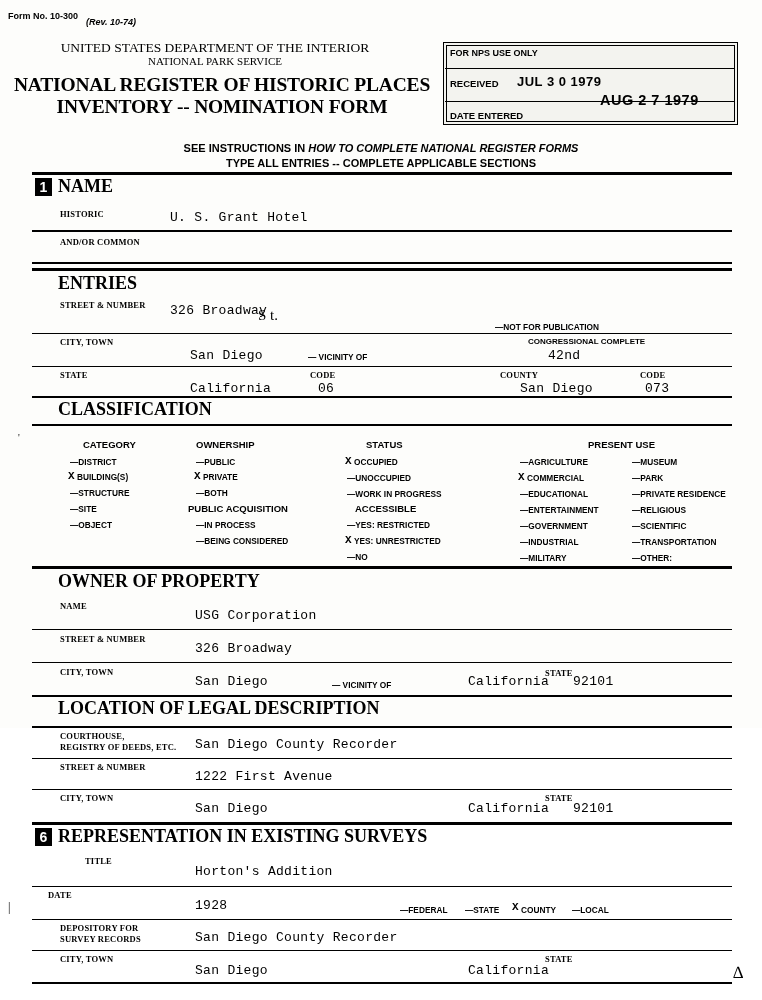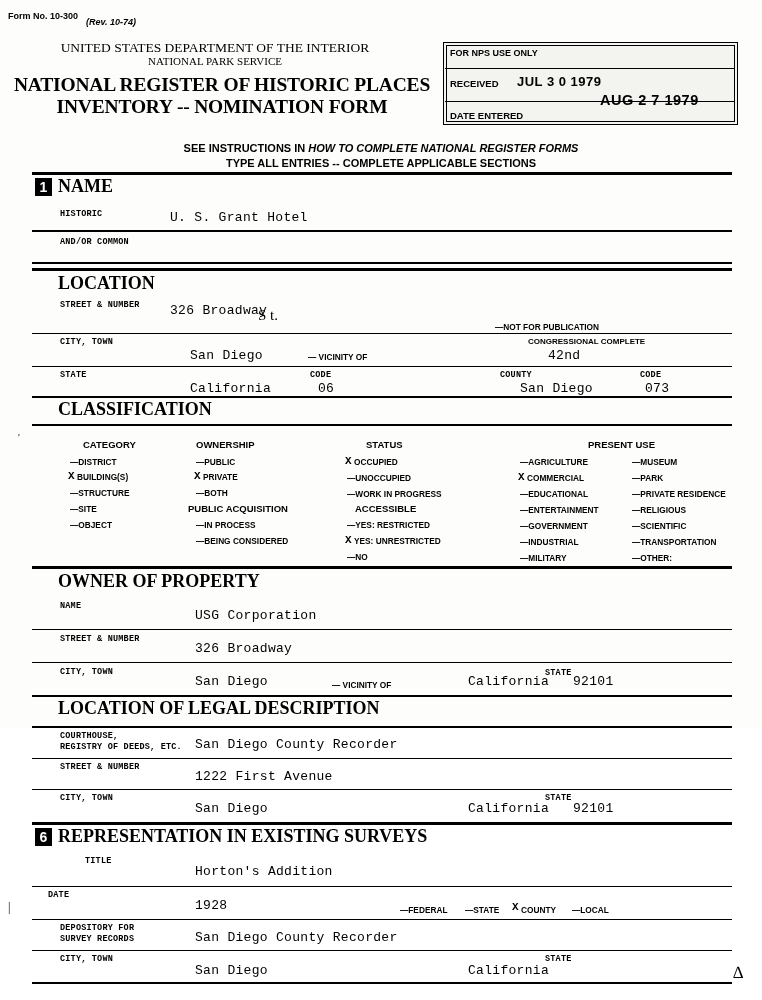--- a/index.html
+++ b/index.html
@@ -21,21 +21,21 @@
     width: 762px;
     height: 728px;
     background: #fdfdfb;
   }
   .typed {
     font-family: "Liberation Mono", monospace;
     font-size: 13px;
     letter-spacing: 0.3px;
   }
   .lbl {
-    font-family: Liberation Mono, monospace;
+    font-family: Liberation Serif, serif;
     font-size: 8.5px;
     font-weight: bold;
     letter-spacing: 0.2px;
   }
   .lbl-sm {
     font-family: "Liberation Sans", sans-serif;
     font-size: 8px;
     font-weight: bold;
   }
   .hdr-serif {
@@ -143,21 +143,21 @@
 
   <div class="abs lbl" style="left:60px; top:209px;">HISTORIC</div>
   <div class="abs typed" style="left:170px; top:210px;">U. S. Grant Hotel</div>
   <div class="rule med" style="left:32px; top:230px; width:700px;"></div>
 
   <div class="abs lbl" style="left:60px; top:237px;">AND/OR COMMON</div>
   <div class="abs typed" style="left:170px; top:238px;"></div>
   <div class="rule med" style="left:32px; top:262px; width:700px;"></div>
 
   <div class="rule thick" style="left:32px; top:268px; width:700px;"></div>
-  <div class="sect-title" style="left:58px; top:273px;">LOCATION</div>
+  <div class="sect-title" style="left:58px; top:273px;">ENTRIES</div>
 
   <div class="abs lbl" style="left:60px; top:300px;">STREET &amp; NUMBER</div>
   <div class="abs typed" style="left:170px; top:303px;">326 Broadway</div>
   <div class="abs" id="pen1">S t.</div>
   <div class="abs opt" style="left:495px; top:322px;">—<span>NOT FOR PUBLICATION</span></div>
   <div class="rule" style="left:32px; top:333px; width:700px;"></div>
 
   <div class="abs lbl" style="left:60px; top:337px;">CITY, TOWN</div>
   <div class="abs lbl-sm" style="left:528px; top:337px;">CONGRESSIONAL COMPLETE</div>
   <div class="abs typed" style="left:190px; top:348px;">San Diego</div>

